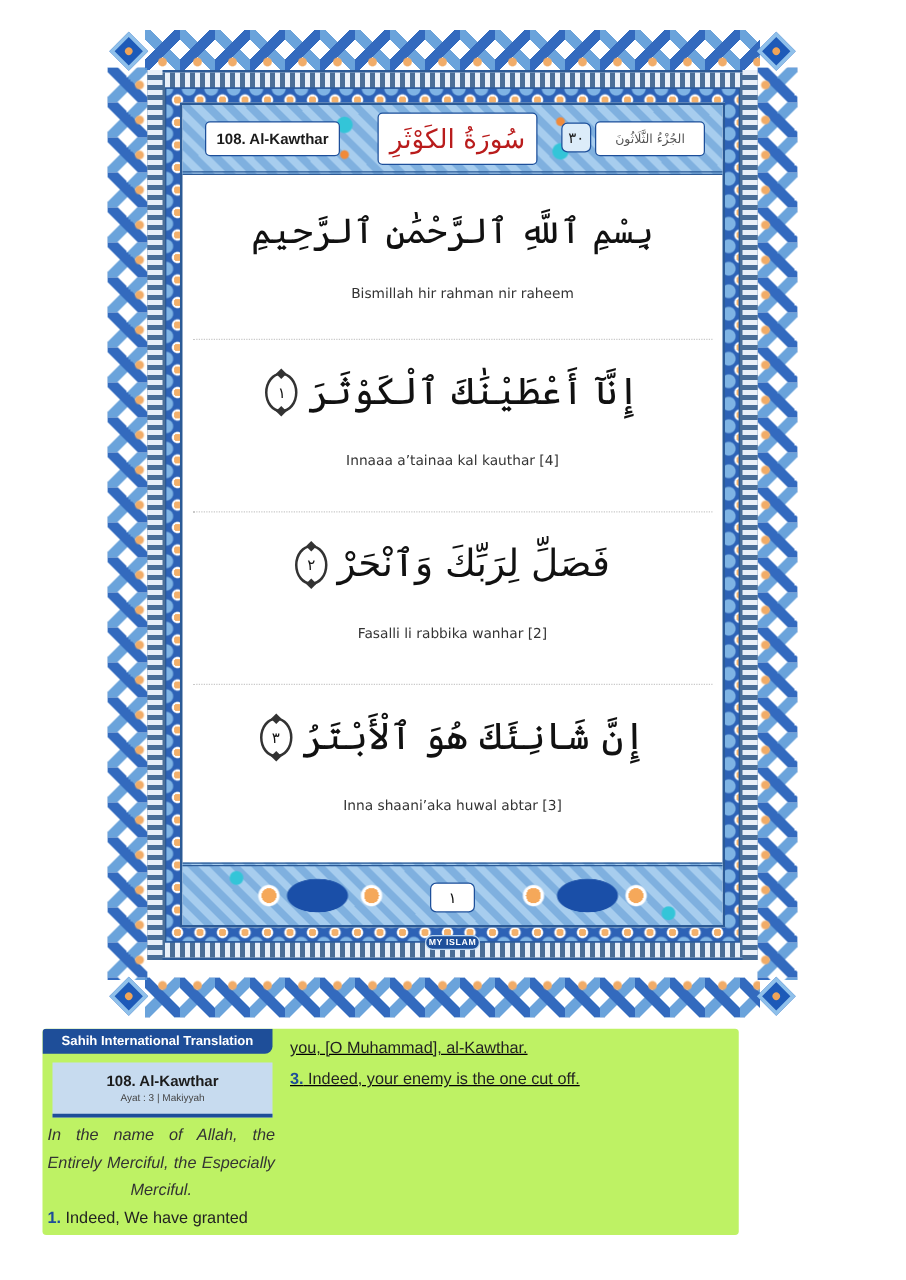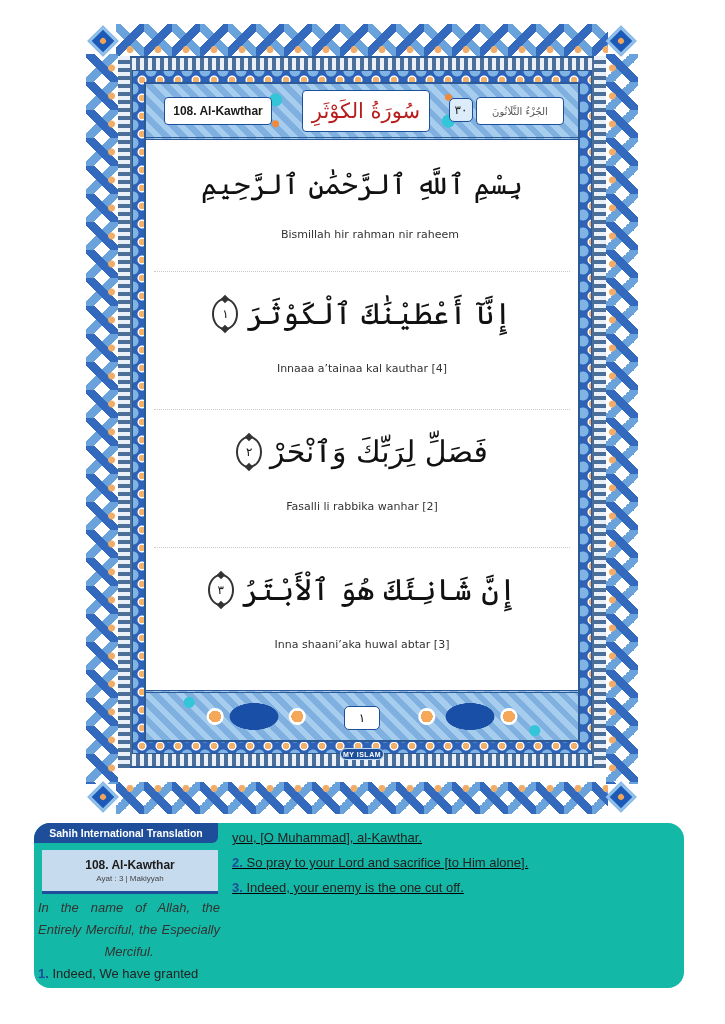--- a/index.html
+++ b/index.html
@@ -158,22 +158,22 @@
   }
   .brand-badge {
     position: absolute; left: 340px; top: 748px; width: 44px; height: 12px;
     background: #1d4f9a; border-radius: 6px; color: #fff;
     font-size: 7px; font-weight: bold; display: flex; align-items: center; justify-content: center;
     letter-spacing: .5px; border: 1px solid #bcd7f1;
   }
 
   
   .translation-panel {
-    position: absolute; left: 34px; top: 823px; width: 650px; height: 165px;
-    background: #14b8a6; border-radius: 16px; overflow: hidden;
+    position: absolute; left: 34px; top: 823px; width: 557px; height: 165px;
+    background: #bef264; border-radius: 3px; overflow: hidden;
   }
   .translation-tab {
     position: absolute; left: 0; top: 0; width: 184px; height: 20px;
     background: #1e4e99; color: #fff; font-weight: bold; font-size: 10.5px;
     display: flex; align-items: center; justify-content: center;
     border-bottom-right-radius: 6px;
   }
   .surah-info-card {
     position: absolute; left: 8px; top: 27px; width: 176px; height: 44px;
     background: #c7dbef; border-bottom: 3px solid #1e4e99;
@@ -270,19 +270,16 @@
 
   <div class="line1 col-text">
     <span class="verse-num">1.</span><span> Indeed, We have granted</span>
   </div>
 
   <div class="right-col">
     <div class="row">
       <span>you, [O Muhammad], al-Kawthar.</span>
     </div>
     <div class="row">
-      <span class="verse-num">2.</span><span> So pray to your Lord and sacrifice [to Him alone].</span>
-    </div>
-    <div class="row">
       <span class="verse-num">3.</span><span> Indeed, your enemy is the one cut off.</span>
     </div>
   </div>
 </div>
 
 </body></html>

